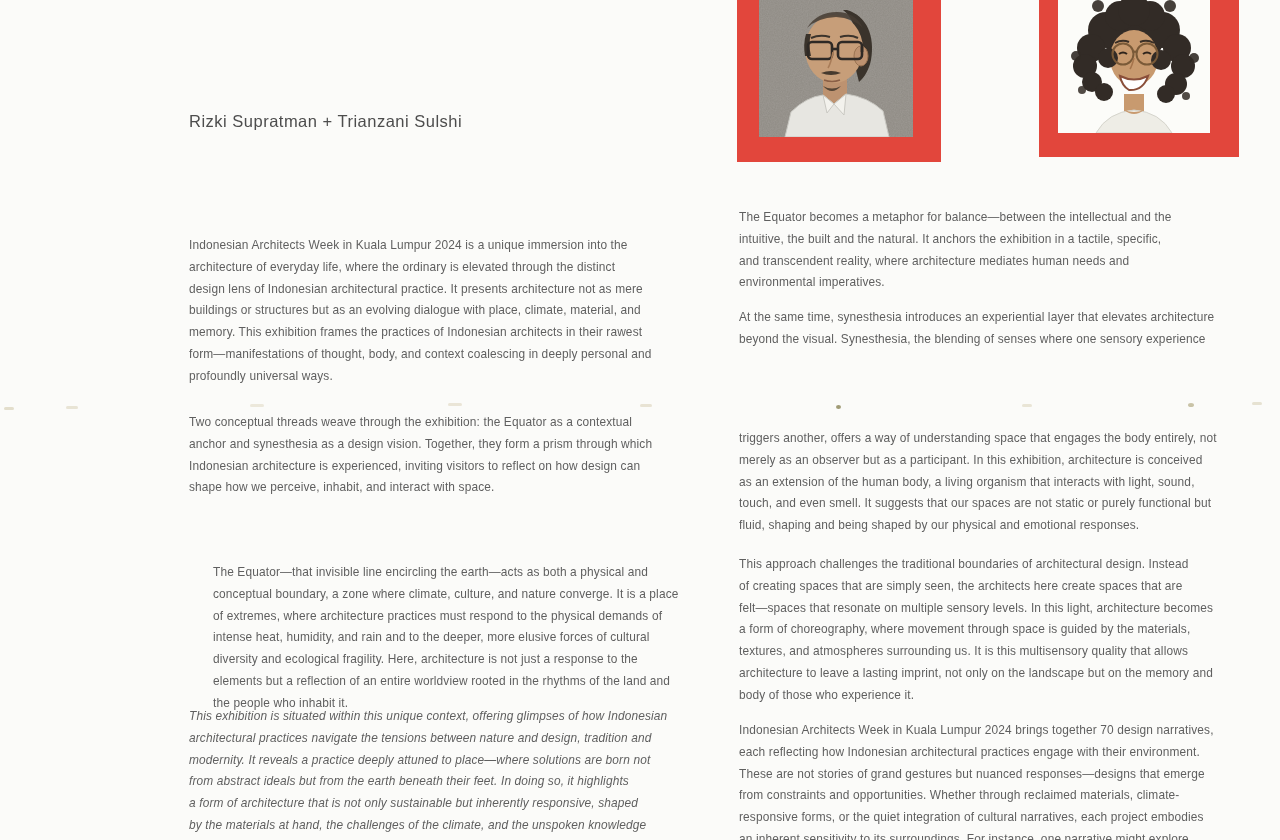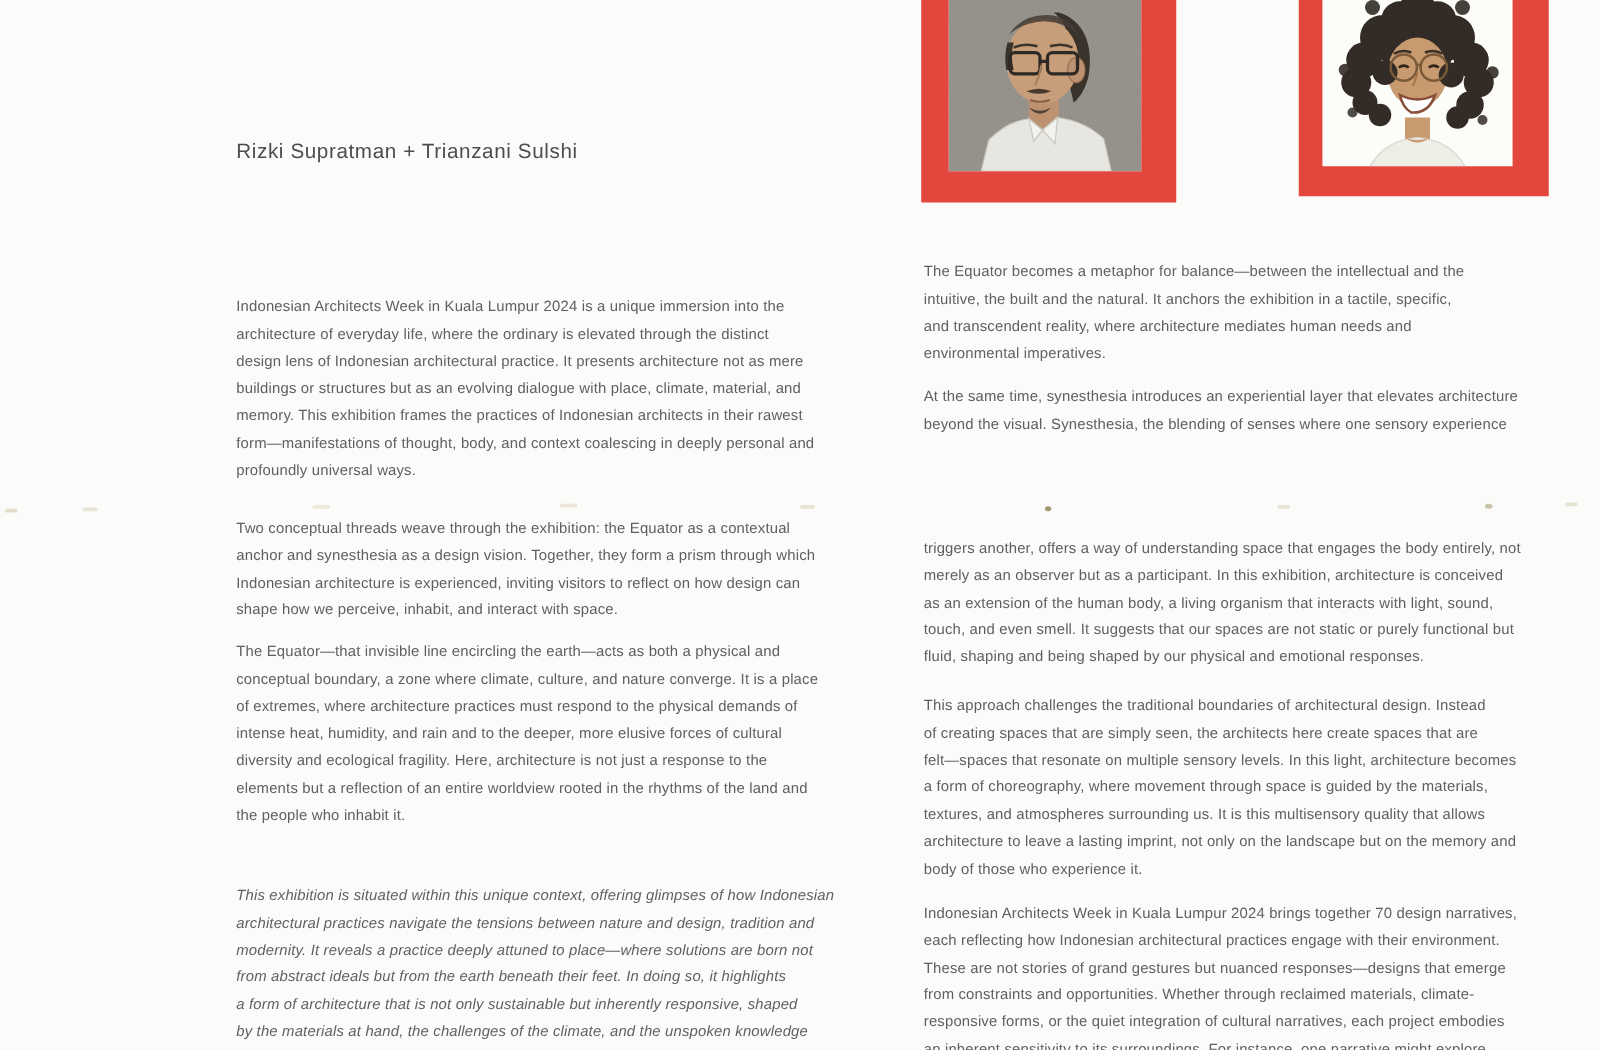--- a/index.html
+++ b/index.html
@@ -20,21 +20,21 @@
     position:absolute;margin:0;width:560px;
     font-size:11.9px;line-height:21.8px;letter-spacing:0.012em;
     color:#5f5f5f;white-space:pre-line;font-weight:400;
   }
 
   .lcol{left:189px;}
   .rcol{left:739px;}
 
   .p-l1{top:207px;margin-top:28px;}
   .p-l2{top:412px;}
-  .p-l3{top:511px;}
+  .p-l3{top:562px;margin-left:24px;}
   .p-l4{top:706px;font-style:italic;}
 
   .p-r1{top:207px;}
   .p-r2a{top:307px;}
   .p-r2b{top:428px;}
   .p-r3{top:554px;}
   .p-r4{top:720px;}
 
   .photo-frame{position:absolute;background:#e2463c;}
   .frame-left{left:737px;top:-32px;width:204px;height:194px;}

